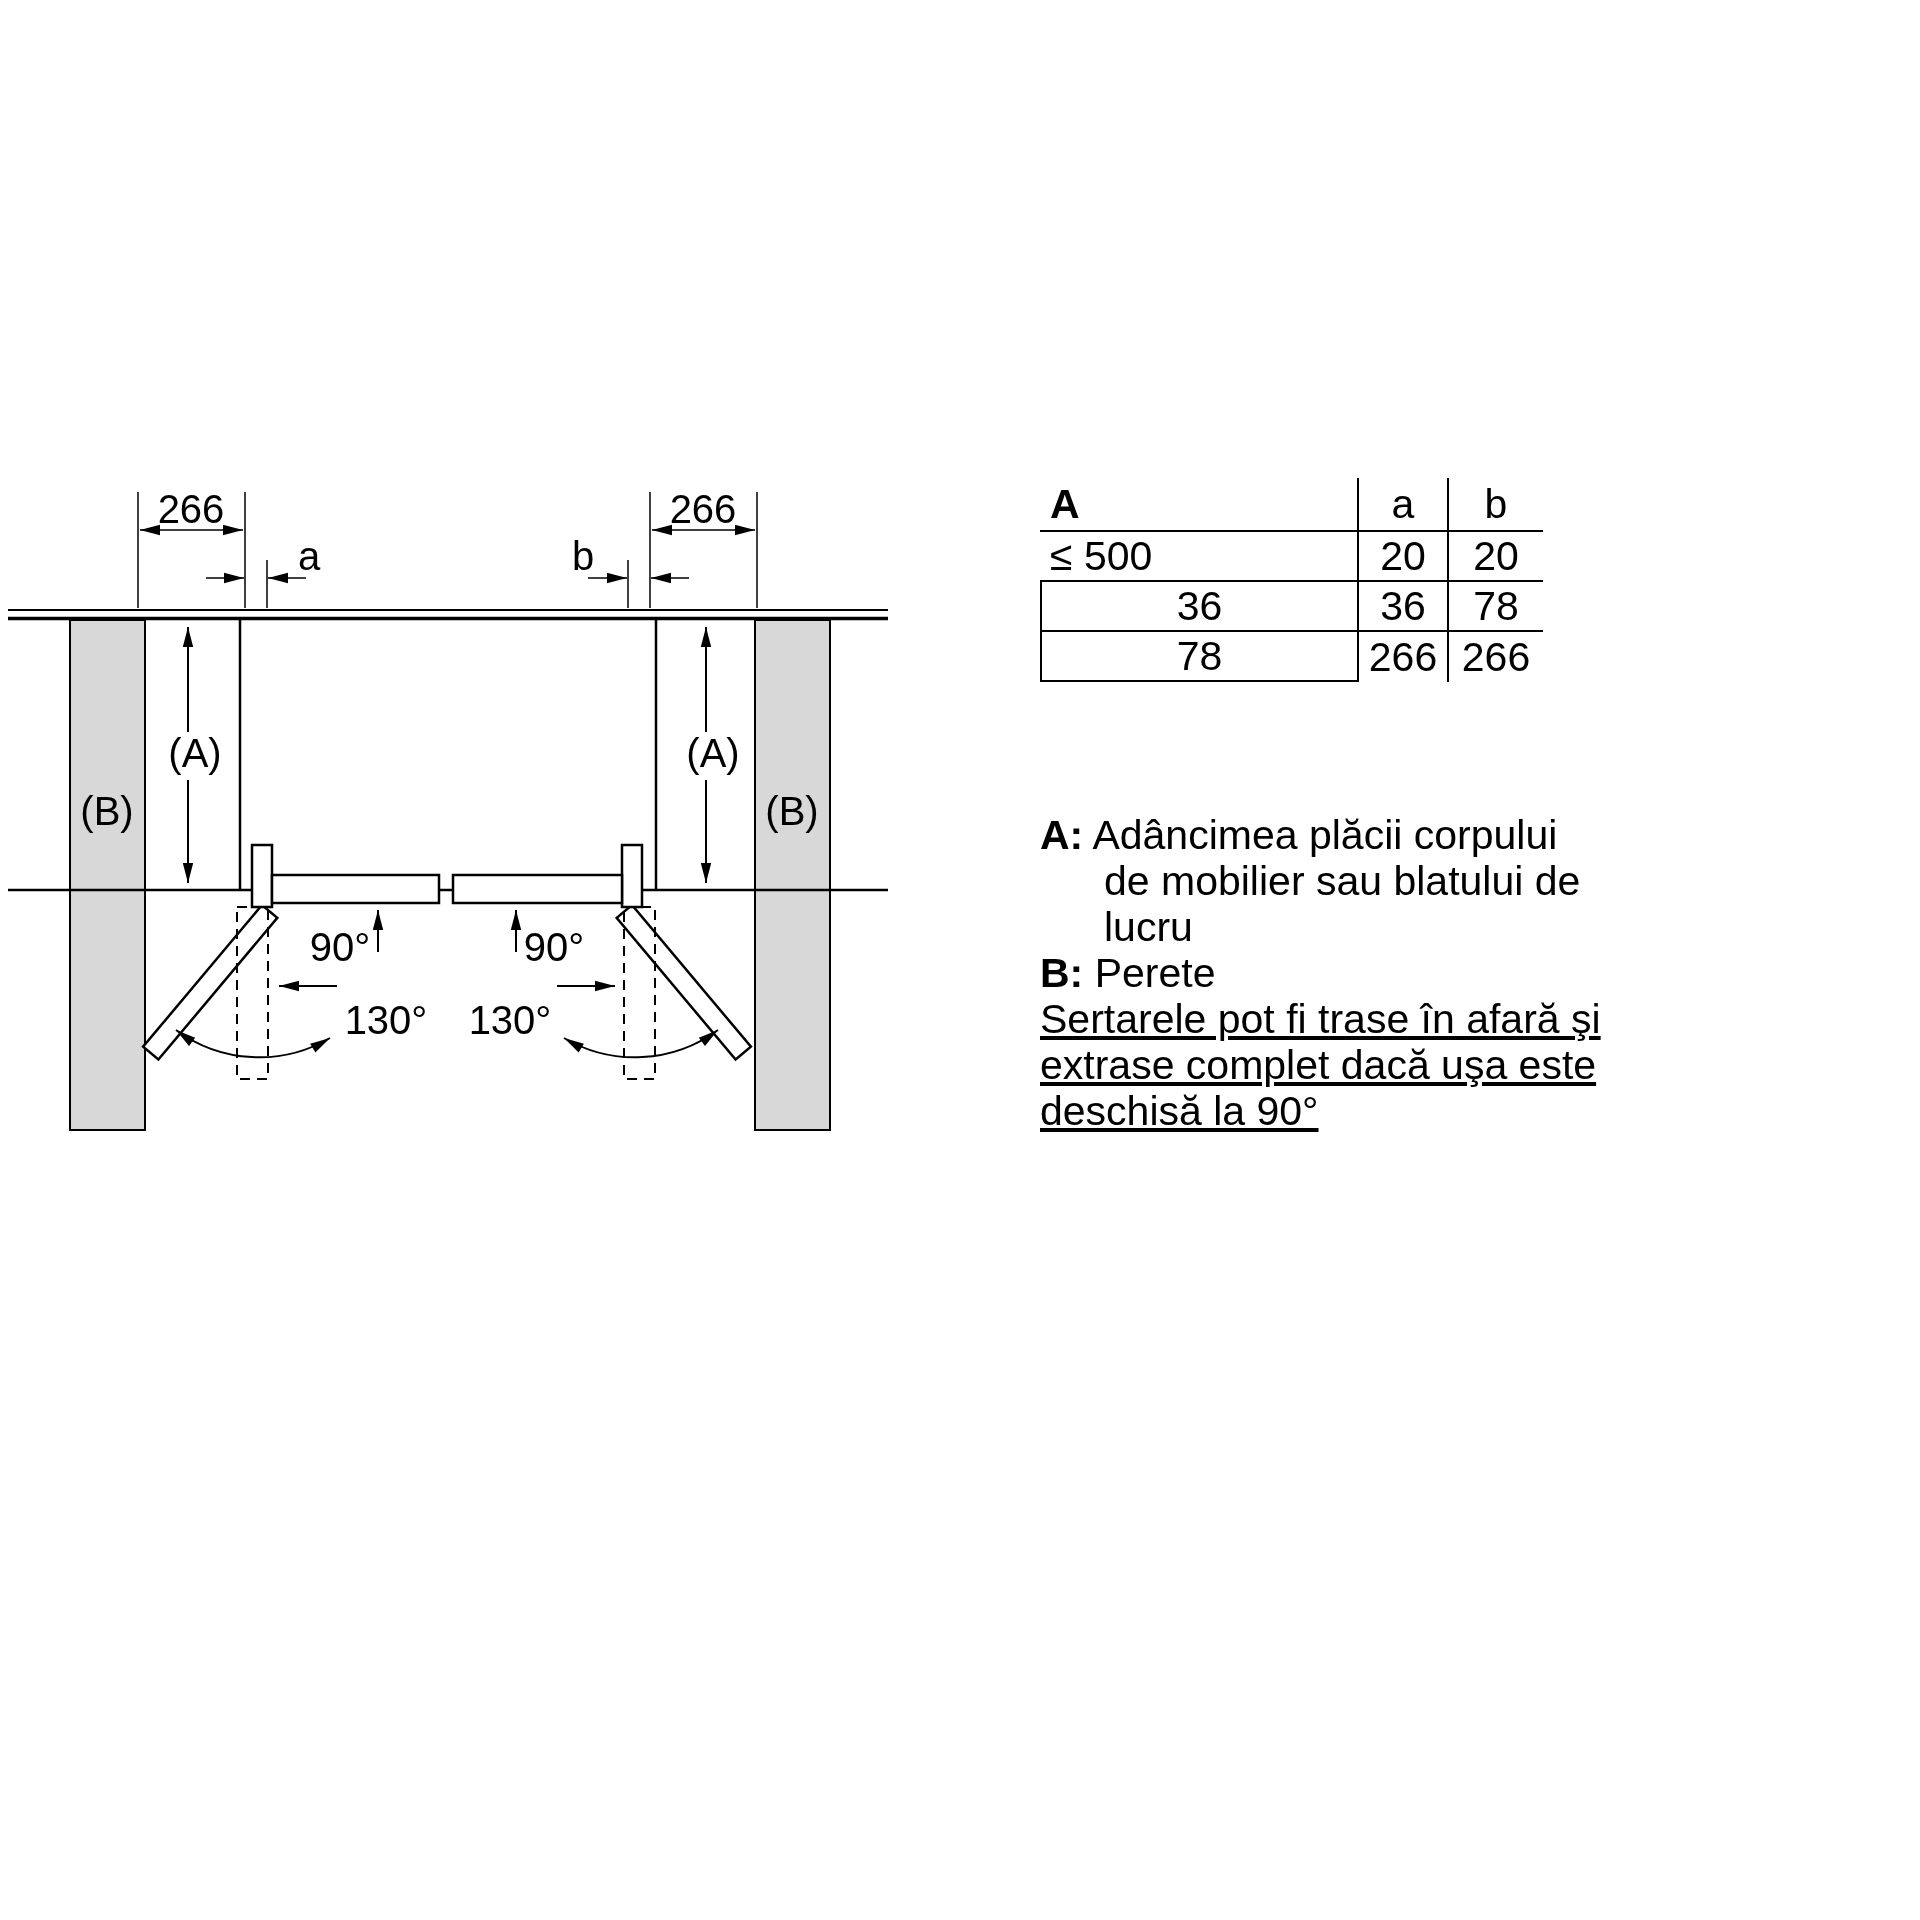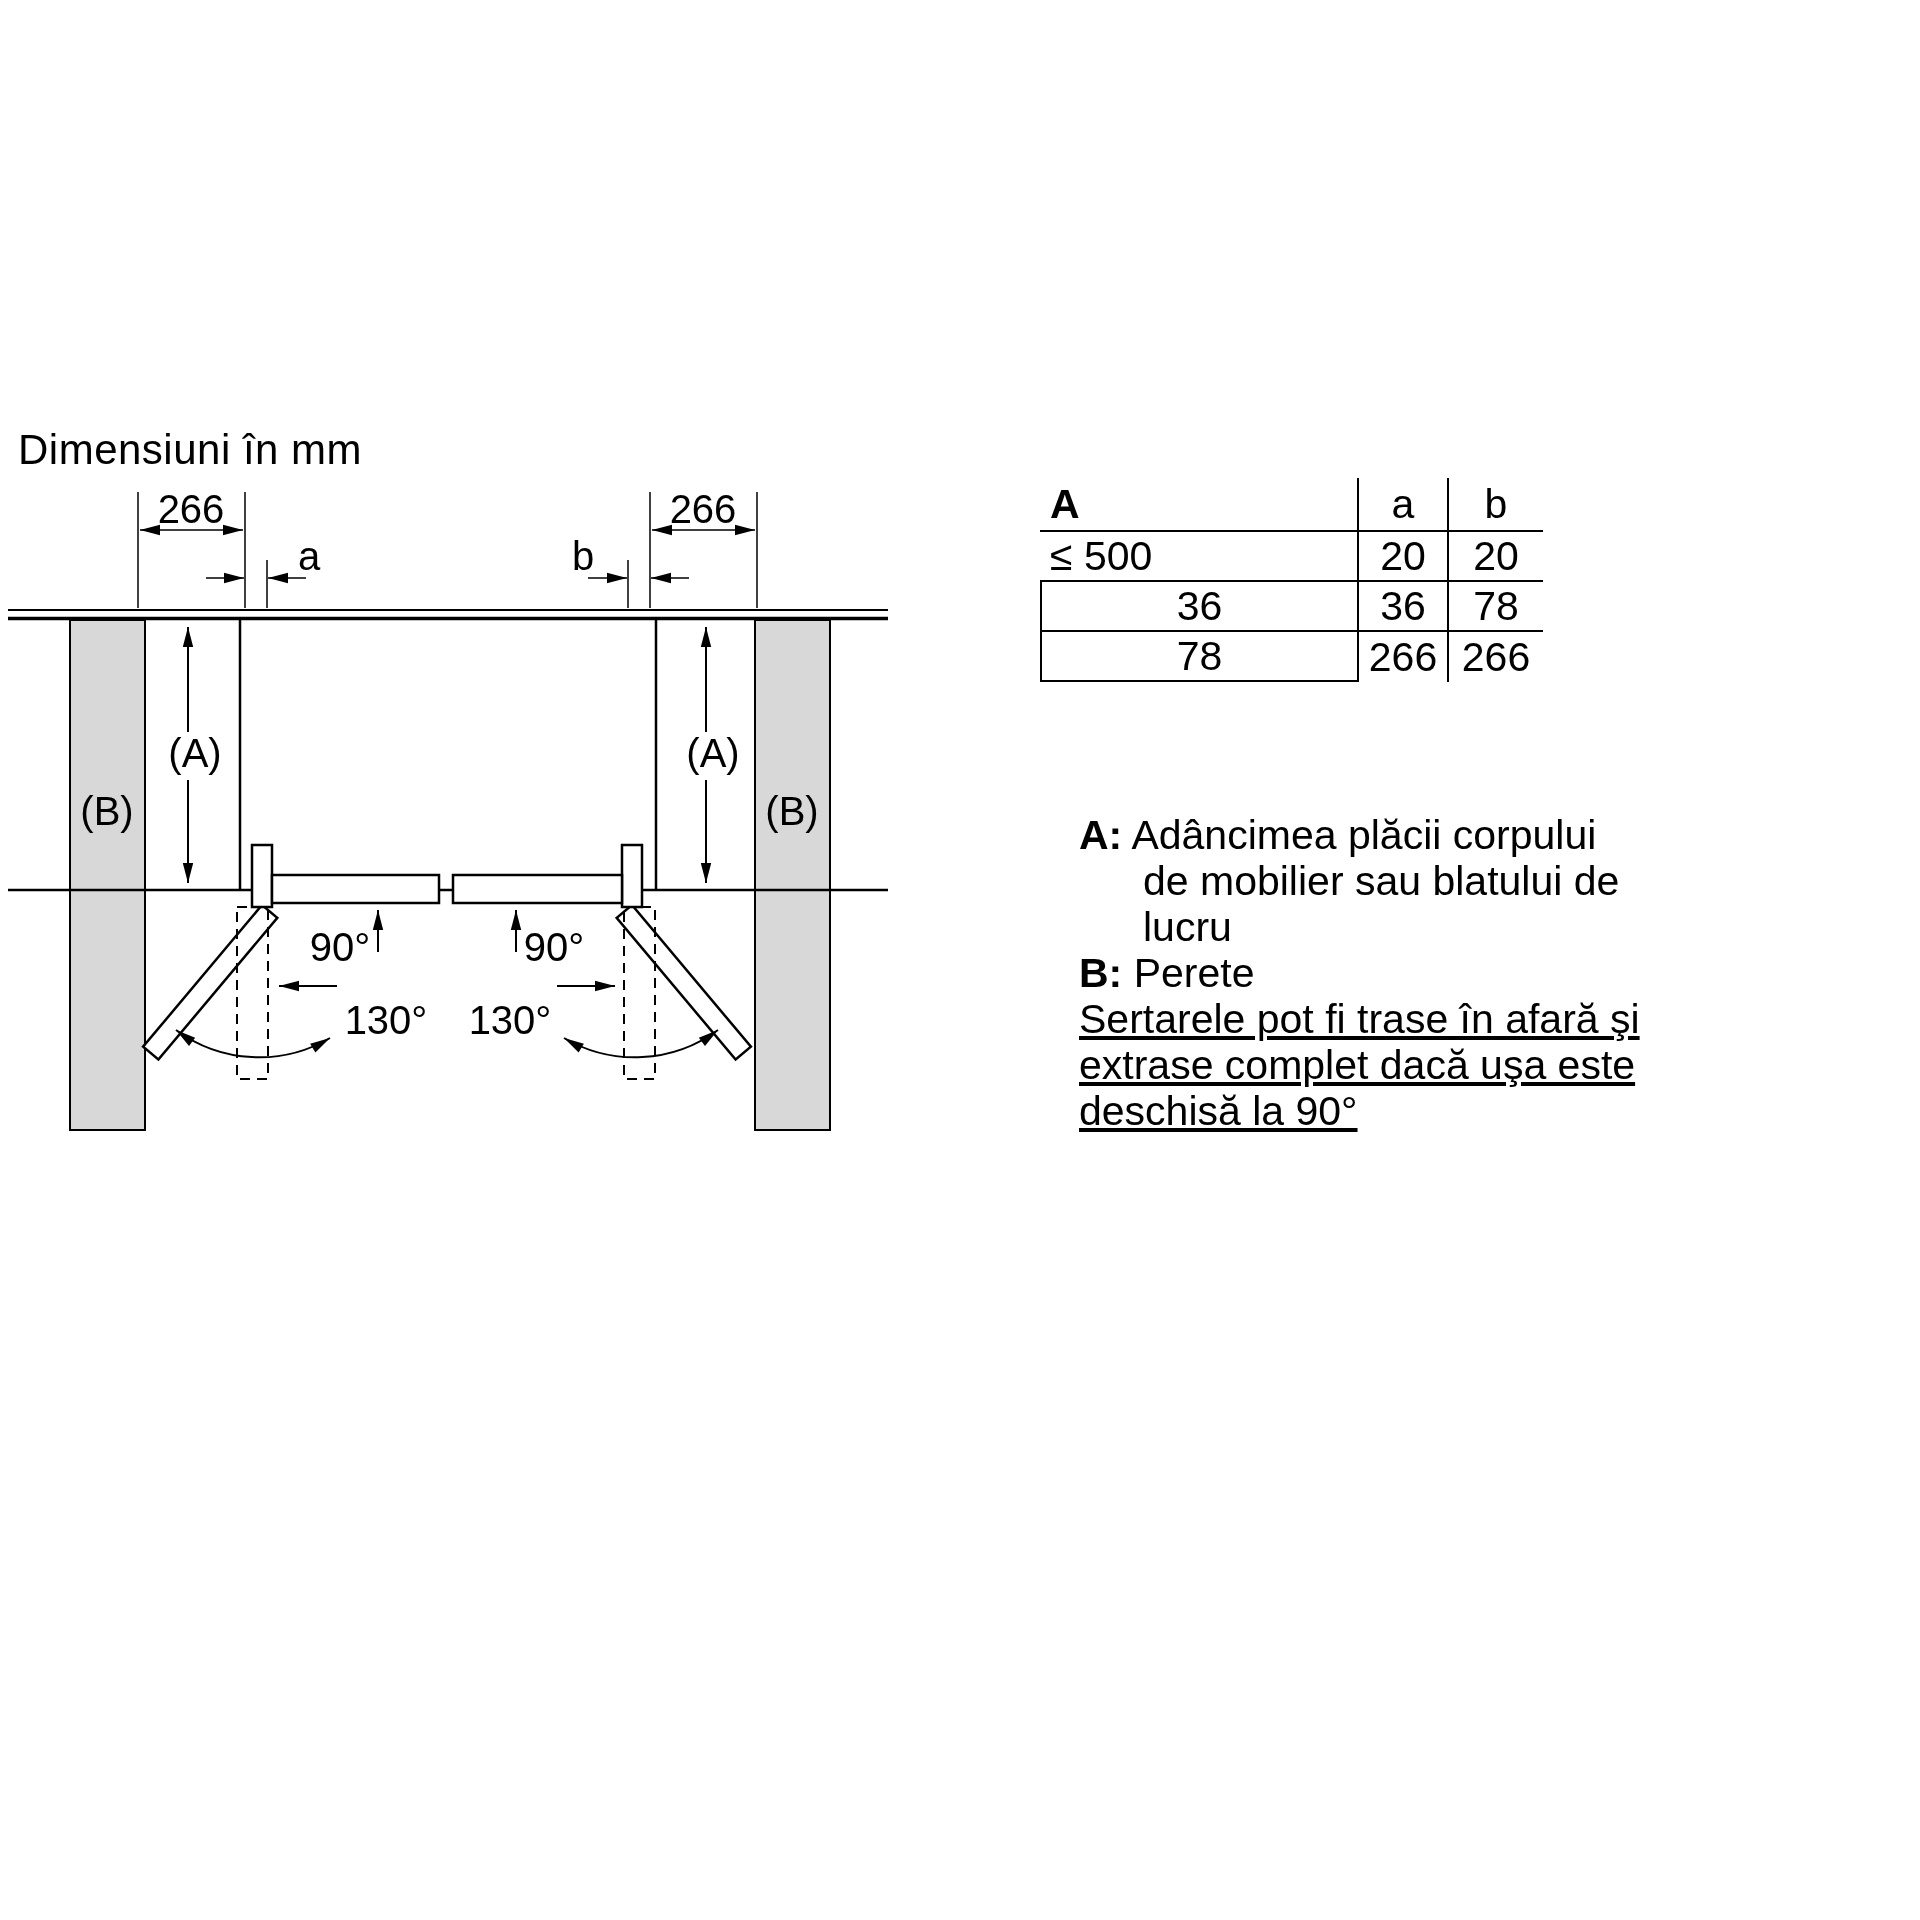--- a/index.html
+++ b/index.html
@@ -22,31 +22,30 @@
 
   .spec-table { position:absolute; left:1040px; top:478px; display:grid;
                 grid-template-columns:317px 90px 96px;
                 grid-template-rows:54px 50px 50px 50px 50px; font-size:41px; }
   .tc { display:flex; align-items:center; }
   .c0 { padding-left:10px; }
   .c1, .c2 { justify-content:center; border-left:2px solid #000; }
   .rb { border-bottom:2px solid #000; }
   .th.c0 { font-weight:bold; }
 
-  .legend { position:absolute; left:1079px; top:812px; font-size:41px; line-height:46px; }
+  .legend { position:absolute; left:1040px; top:812px; font-size:41px; line-height:46px; }
   .legend-item { padding-left:64px; text-indent:-64px; max-width:558px; }
   .lkey { font-weight:bold; }
   .legend-note { max-width:640px;text-decoration:underline; }
 </style>
 </head>
 <body>
 
 <div class="canvas">
 
-  <div class="title">Dimensiuni în mm</div>
 
   <svg class="diagram" width="960" height="760" viewBox="0 0 960 760">
     <defs>
       <marker id="ah" markerWidth="24" markerHeight="16" refX="22" refY="8" orient="auto-start-reverse" markerUnits="userSpaceOnUse">
         <path d="M22,8 L2,2.8 L2,13.2 Z" fill="#000"></path>
       </marker>
     </defs>
 
     <g>
       <line class="ln" x1="8" y1="190" x2="888" y2="190"></line>

